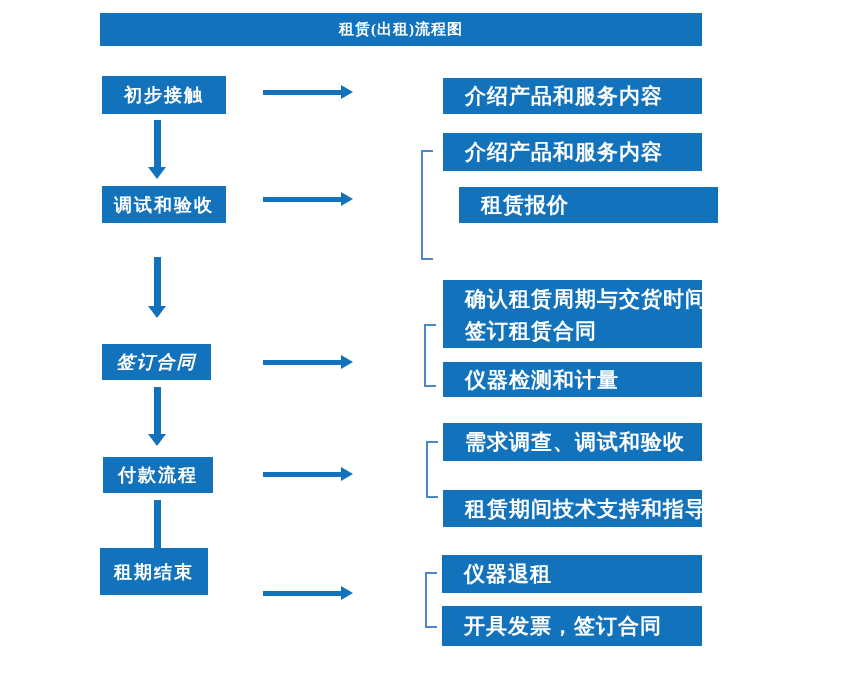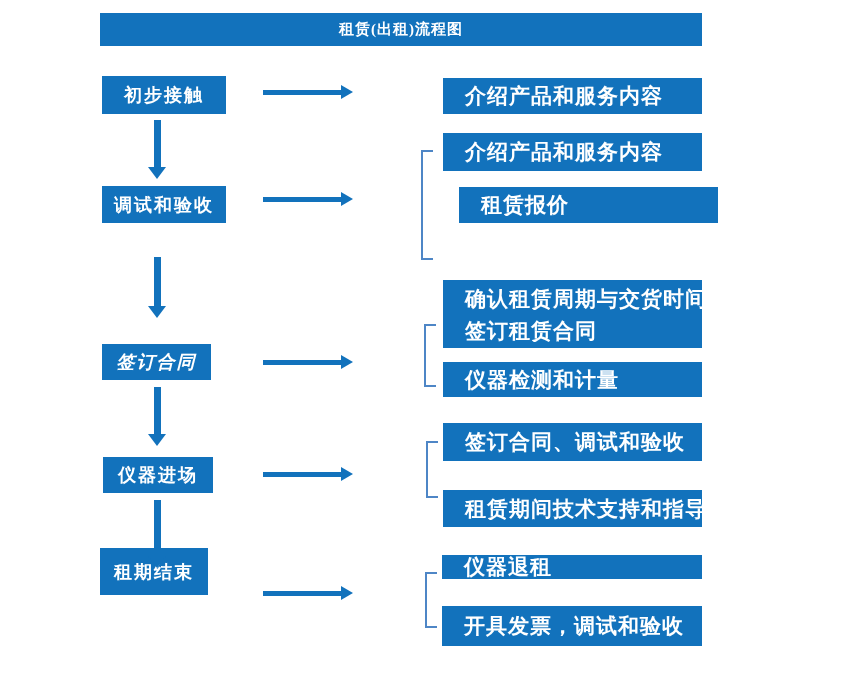--- a/index.html
+++ b/index.html
@@ -37,21 +37,21 @@
   .s5{left:100px;top:548px;width:108px;height:47px;}
   
   .b1{top:78px;height:36px;}
   .b2{top:133px;height:38px;}
   .b3{top:187px;height:36px;margin-left:16px;}
   .b4{top:240px;height:37px;margin-top:40px;}
   .b5{top:313px;height:35px;}
   .b6{top:362px;height:35px;}
   .b7{top:423px;height:38px;}
   .b8{top:490px;height:37px;}
-  .b9{left:442px;width:260px;top:555px;height:24px;}
+  .b9{left:442px;width:260px;top:555px;height:38px;}
   .b10{left:442px;width:260px;top:606px;height:40px;}
   
   .varrow{
     position:absolute;width:18px;display:flex;flex-direction:column;align-items:center;
   }
   .varrow .shaft{width:7px;flex:1;background:var(--primary);}
   .varrow .head{
     width:0;height:0;border-left:9px solid transparent;border-right:9px solid transparent;
     border-top:12px solid var(--primary);
   }
@@ -89,21 +89,21 @@
 </head>
 <body>
 
 <div id="canvas">
 
   <div class="titlebar">租赁(出租)流程图</div>
 
   <div class="stepbox s1">初步接触</div>
   <div class="stepbox s2">调试和验收</div>
   <div class="stepbox s3">签订合同</div>
-  <div class="stepbox s4">仪器进场</div>
+  <div class="stepbox s4">付款流程</div>
   <div class="stepbox s5">租期结束</div>
 
   <div class="varrow va1">
       <div class="shaft"></div>
       <div class="head"></div>
     </div>
   <div class="varrow va2">
       <div class="shaft"></div>
       <div class="head"></div>
     </div>
@@ -141,18 +141,18 @@
   <div class="bracket br3"></div>
   <div class="bracket br4"></div>
   <div class="bracket br5"></div>
 
   <div class="detailbox b1">介绍产品和服务内容</div>
   <div class="detailbox b2">介绍产品和服务内容</div>
   <div class="detailbox b3">租赁报价</div>
   <div class="detailbox b4">确认租赁周期与交货时间</div>
   <div class="detailbox b5">签订租赁合同</div>
   <div class="detailbox b6">仪器检测和计量</div>
-  <div class="detailbox b7">签订合同、调试和验收</div>
+  <div class="detailbox b7">需求调查、调试和验收</div>
   <div class="detailbox b8">租赁期间技术支持和指导</div>
   <div class="detailbox b9">仪器退租</div>
-  <div class="detailbox b10">开具发票，调试和验收</div>
+  <div class="detailbox b10">开具发票，签订合同</div>
 
 </div>
 
 </body></html>

